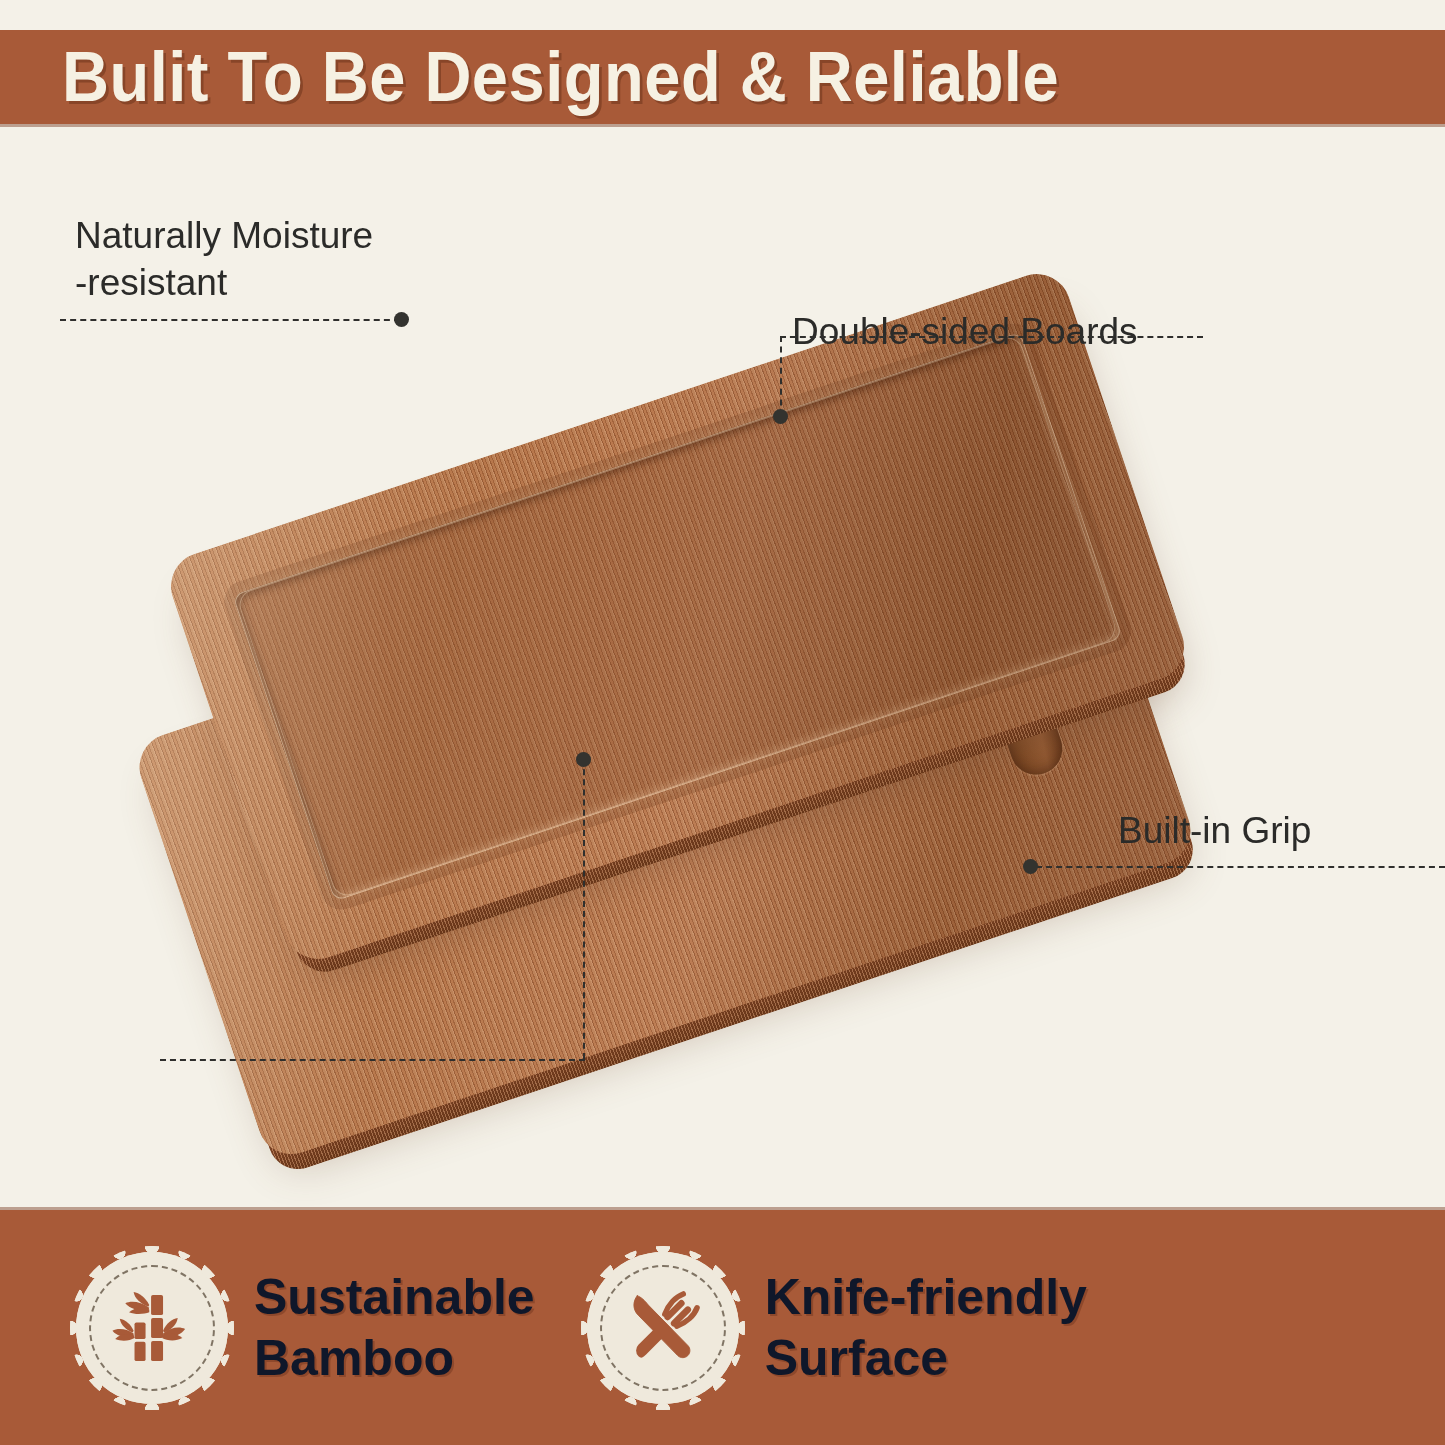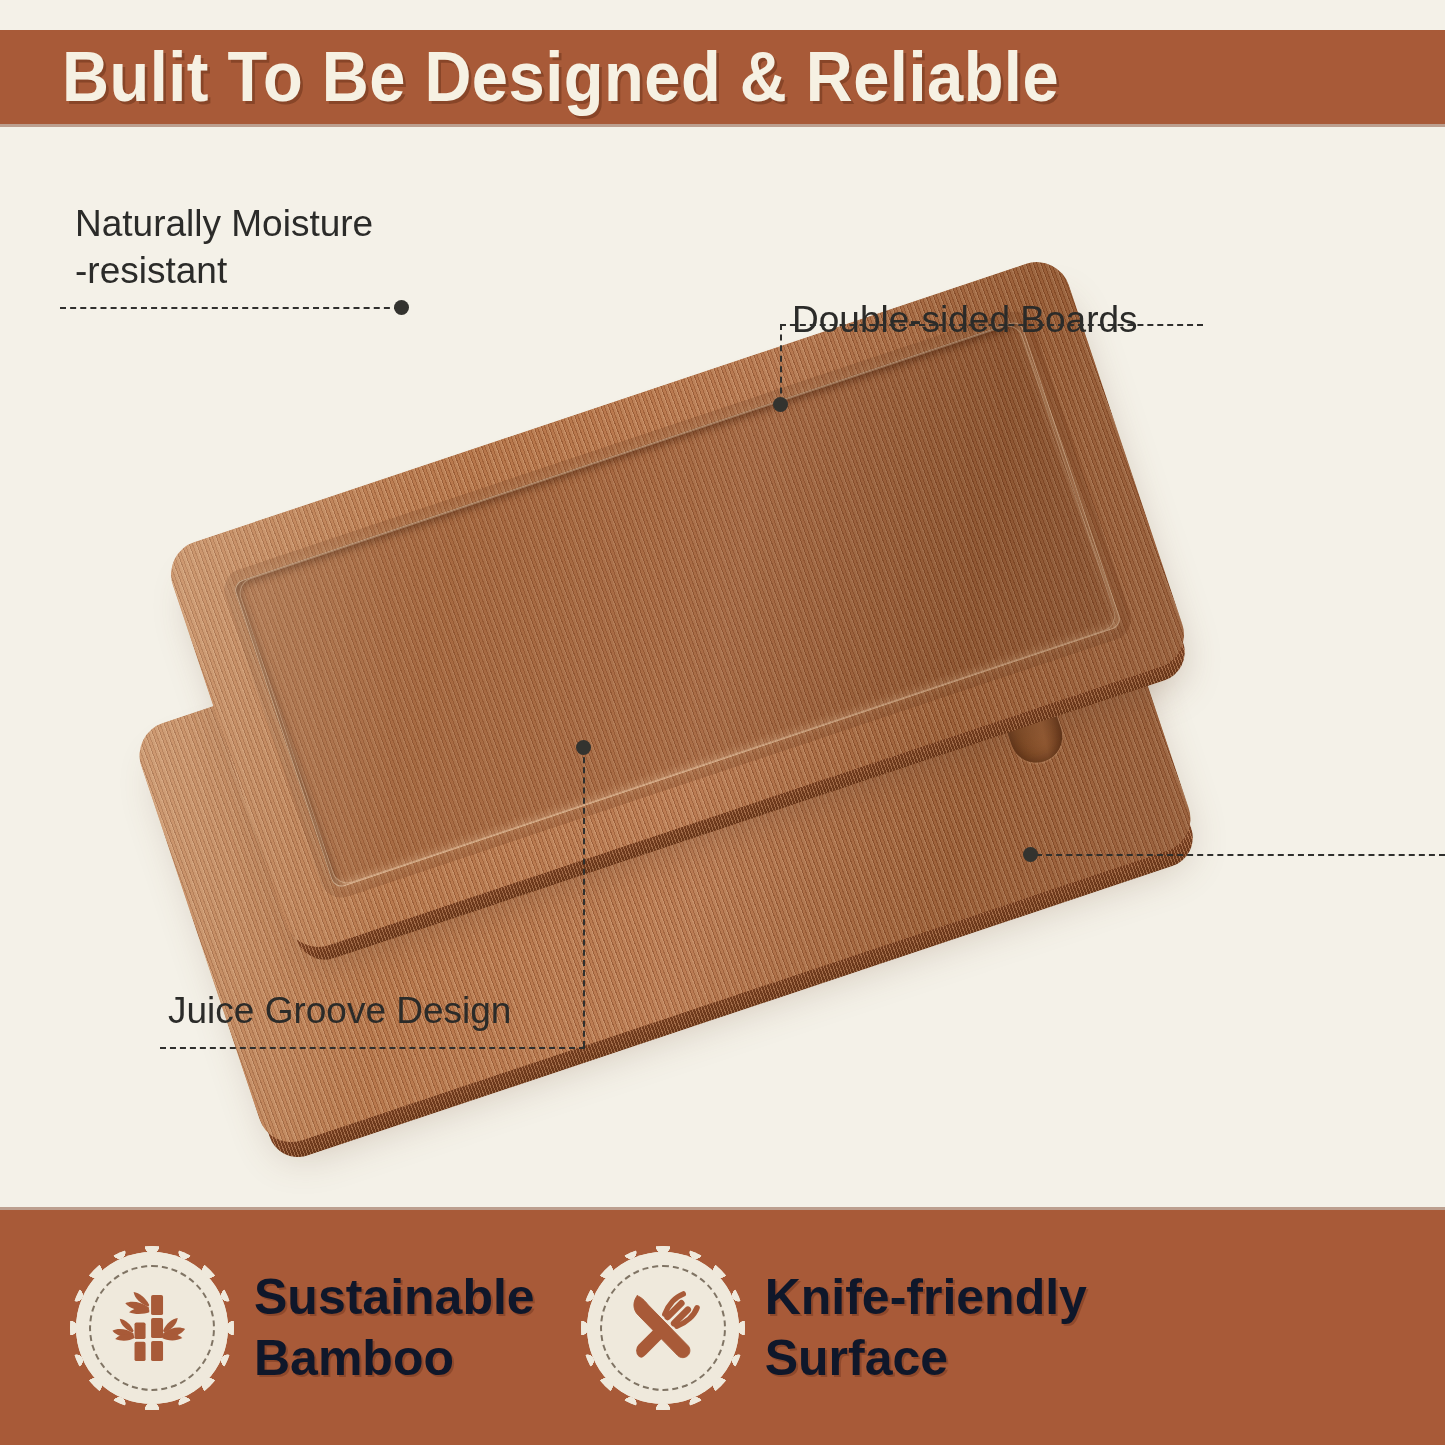--- a/index.html
+++ b/index.html
@@ -31,21 +31,21 @@
     margin-left:62px;
     font-size:70px;font-weight:700;letter-spacing:.5px;
     color:#f6f1e3;
     font-family:"Liberation Sans Narrow","Liberation Sans",sans-serif;
     transform:scaleX(.93);transform-origin:left center;
     text-shadow:3px 3px 0 rgba(110,52,28,.55);
     white-space:nowrap;
   }
 
   
-  #product-area{position:absolute;left:0;top:137px;width:1445px;height:1055px;}
+  #product-area{position:absolute;left:0;top:149px;width:1445px;height:1055px;}
 
   .board{
     position:absolute;
     transform-origin:50% 50%;
     border-radius:34px;
   }
   
   .bamboo{
     background-color:#ad6c42;
     background-image:
@@ -224,24 +224,24 @@
     <div class="callout-label" style="left:75px;top:63px;">Naturally Moisture
 -resistant</div>
     <div class="dash-h" style="left:60px;top:170px;width:340px;"></div>
     <div class="dot" style="left:394px;top:163px;"></div>
 
     <div class="callout-label" style="left:792px;top:123px;margin-top:36px;">Double-sided Boards</div>
     <div class="dash-h" style="left:780px;top:187px;width:423px;"></div>
     <div class="dash-v" style="left:780px;top:187px;height:80px;"></div>
     <div class="dot" style="left:773px;top:260px;"></div>
 
+    <div class="callout-label" style="left:1118px;top:658px;">Built-in Grip</div>
     <div class="dash-h" style="left:1036px;top:717px;width:409px;"></div>
     <div class="dot" style="left:1023px;top:710px;"></div>
 
-    <div class="callout-label" style="left:168px;top:850px;">Juice Groove Design</div>
     <div class="dash-v" style="left:583px;top:610px;height:300px;"></div>
     <div class="dash-h" style="left:160px;top:910px;width:425px;"></div>
     <div class="dot" style="left:576px;top:603px;"></div>
 
   </div>
 
   <div class="banner" id="bottom-banner" style="--accent: #a85a38;"></div>
 
   <div id="badges">
 

